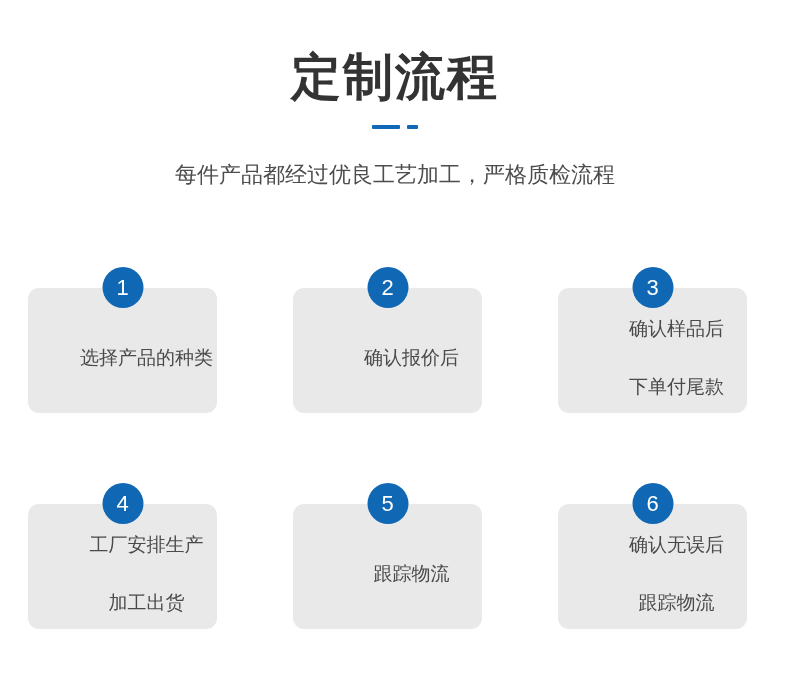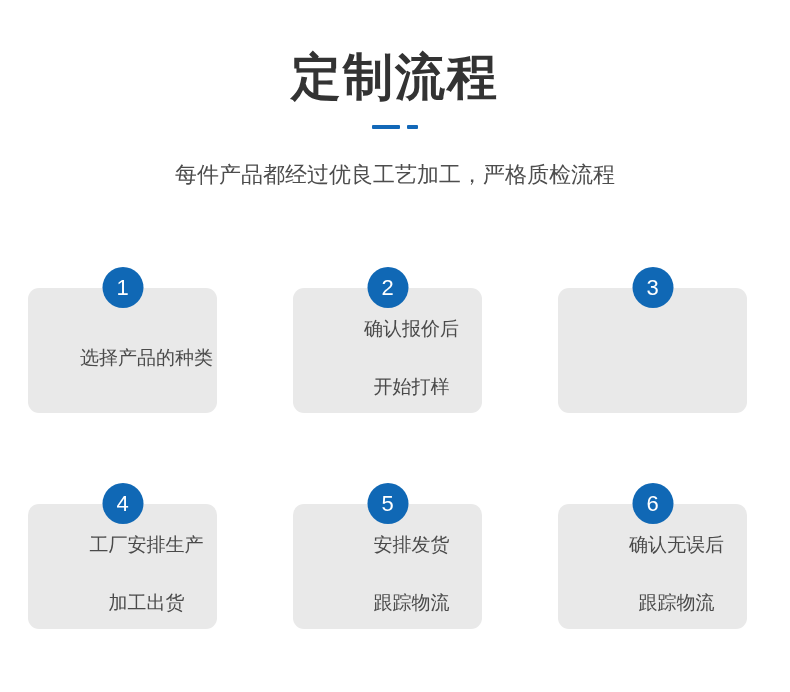--- a/index.html
+++ b/index.html
@@ -146,40 +146,42 @@
       <span class="step-badge">1</span>
       <span class="step-text">
         <span class="step-line">选择产品的种类</span>
       </span>
     </div>
 
     <div class="step-card">
       <span class="step-badge">2</span>
       <span class="step-text">
         <span class="step-line">确认报价后</span>
-        <span class="step-line">开始打样</span>
       </span>
     </div>
 
     <div class="step-card">
       <span class="step-badge">3</span>
+      <span class="step-text">
+        <span class="step-line">确认样品后</span>
+        <span class="step-line">下单付尾款</span>
+      </span>
     </div>
 
     <div class="step-card">
       <span class="step-badge">4</span>
       <span class="step-text">
         <span class="step-line">工厂安排生产</span>
         <span class="step-line">加工出货</span>
       </span>
     </div>
 
     <div class="step-card">
       <span class="step-badge">5</span>
       <span class="step-text">
-        <span class="step-line">安排发货</span>
         <span class="step-line">跟踪物流</span>
       </span>
     </div>
 
     <div class="step-card">
       <span class="step-badge">6</span>
       <span class="step-text">
         <span class="step-line">确认无误后</span>
         <span class="step-line">跟踪物流</span>
       </span>

